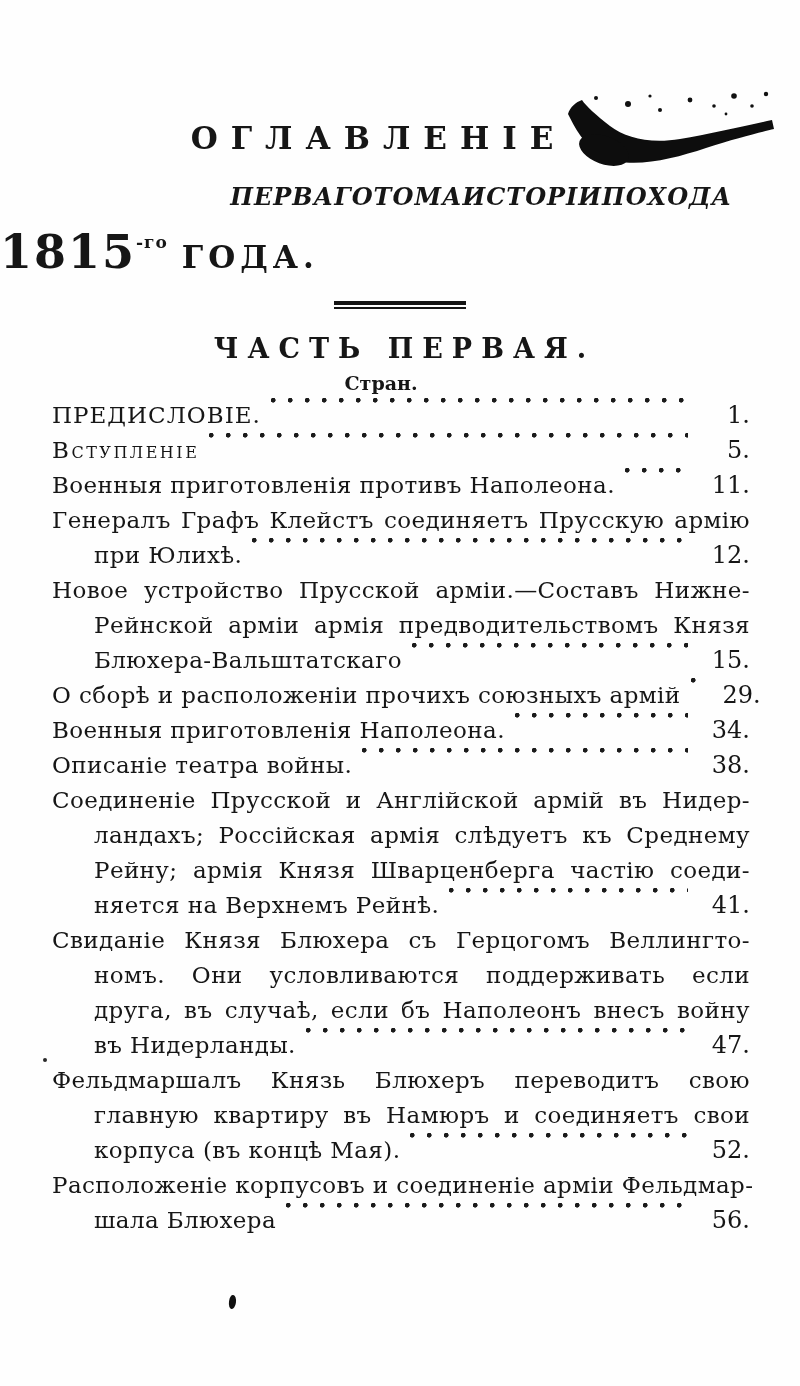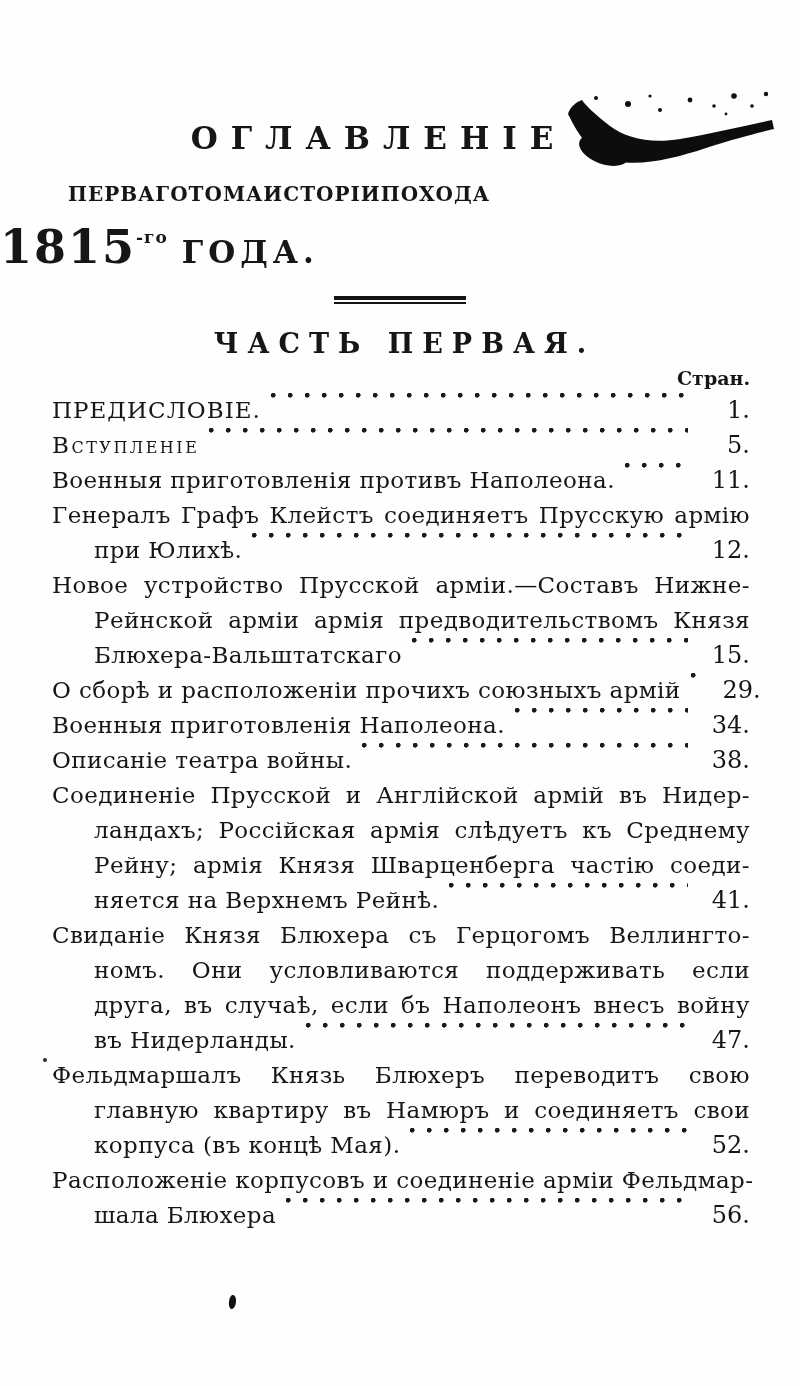--- a/index.html
+++ b/index.html
@@ -26,26 +26,27 @@
     font-weight: bold;
     letter-spacing: 13px;
     text-indent: 13px;
     position: relative;
     z-index: 1;
     transform: translateX(-28px);
   }
   .volume-title {
     width: 664px;
     margin: 26px auto 0;
-    font-size: 20px;
+    font-size: 24px;
     font-weight: bold;
     letter-spacing: 1px;
     display: flex;
-    justify-content: flex-start;
+    justify-content: flex-end;
     white-space: nowrap;
+    font-style: italic;
   }
   .year-line {
     margin-top: 14px;
     font-weight: bold;
     white-space: nowrap;
   }
   .year-number {
     font-size: 46px;
     letter-spacing: 2px;
   }
@@ -70,21 +71,21 @@
   .part-heading {
     margin-top: 24px;
     text-align: center;
     font-size: 27px;
     font-weight: bold;
     letter-spacing: 9px;
     text-indent: 9px;
   }
   .pages-column-header {
     margin: 8px 50px 0 12px;
-    text-align: right;
+    text-align: center;
     font-size: 19px;
     font-weight: bold;
   }
   
   .toc-list {
     margin: 4px 50px 0 52px;
   }
   .toc-line {
     display: flex;
     align-items: center;

